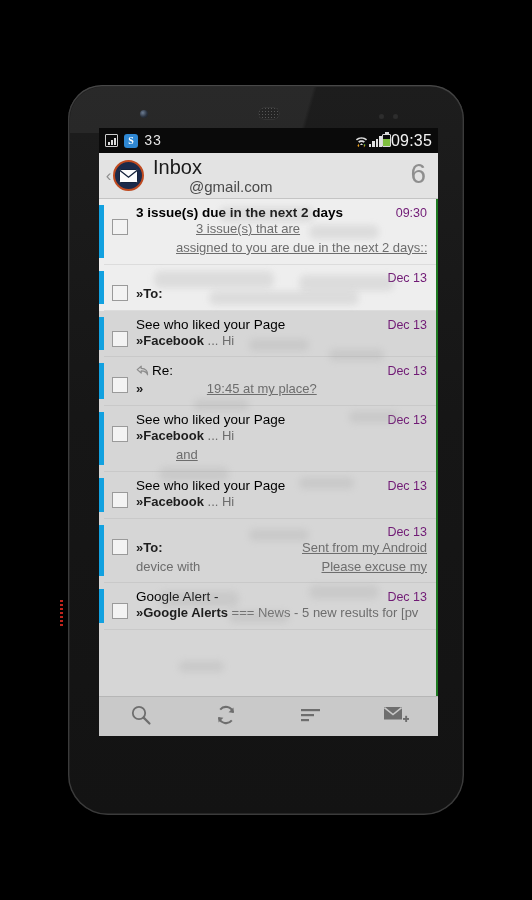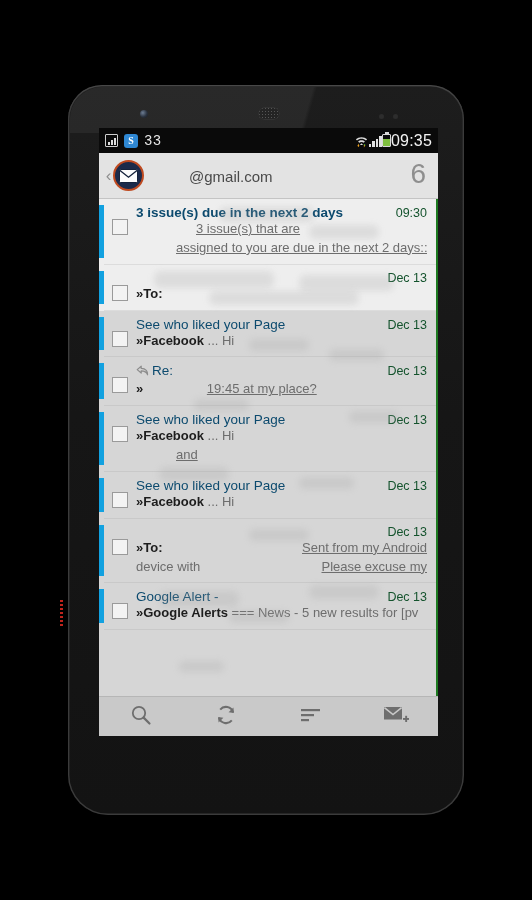--- a/index.html
+++ b/index.html
@@ -113,23 +113,23 @@
   .row.light { background:#eeeeee; }
   .row.dark  { background:#d6d6d6; }
   .row .stripe { width:5px; background:#12a1e0; flex:none; }
   .row .sep { position:absolute; left:5px; right:0; bottom:0; height:1px; background:#c9c9c9; }
   .row.light .sep { background:#dcdcdc; }
   .cbox-wrap { width:32px; flex:none; display:flex; justify-content:center;
     align-items:flex-start; padding-top:14px; }
   .cbox { width:16px; height:16px; border:1.6px solid #9a9a9a; background:#f3f3f3; }
   .rbody { flex:1; min-width:0; padding-right:2px; }
   .rtop { display:flex; align-items:baseline; }
-  .subj { font-size:13.5px; color:#0c4a6e; white-space:nowrap; overflow:hidden; }
+  .subj { font-size:13.5px; color:#000000; white-space:nowrap; overflow:hidden; }
   .subj.bold { font-weight:bold; }
-  .date { margin-left:auto; font-size:12.5px; color:#14532d; padding-left:8px; flex:none; }
+  .date { margin-left:auto; font-size:12.5px; color:#701a75; padding-left:8px; flex:none; }
   .snip { font-size:13px; color:#6d6d6d; line-height:1.45; white-space:nowrap; overflow:hidden; }
   .snip b { color:#1d1d1d; font-weight:bold; font-size:13px; }
   .snip .ctr { display:inline-block;text-decoration:underline; }
   .reply-ic { display:inline-block; vertical-align:-2px; margin-right:3px; color:#8c8c8c; }
 
   
   .blob { position:absolute; border-radius:7px;
     background: rgba(160,160,160,.22); filter: blur(3px); pointer-events:none; }
 
   
@@ -188,20 +188,21 @@
 
     <div class="appbar">
       <span class="back-chev">‹</span>
       <span class="app-icon">
         <svg width="19" height="14" viewBox="0 0 19 14">
           <rect x="0.5" y="0.5" width="18" height="13" rx="1" fill="#fdfdfd" stroke="#16233c"></rect>
           <path d="M0.7 1.2 L9.5 8.2 L18.3 1.2" fill="none" stroke="#16233c" stroke-width="1.4"></path>
         </svg>
       </span>
       <span class="titles">
+        <span class="t-inbox" style="display:block">Inbox</span>
         <span class="t-mail" style="display:block">@gmail.com</span>
       </span>
       <span class="unread">6</span>
     </div>
 
     <div class="list" id="msglist">
         <div class="row light">
           <div class="stripe"></div>
           <div class="cbox-wrap">
             <span class="cbox"></span>

